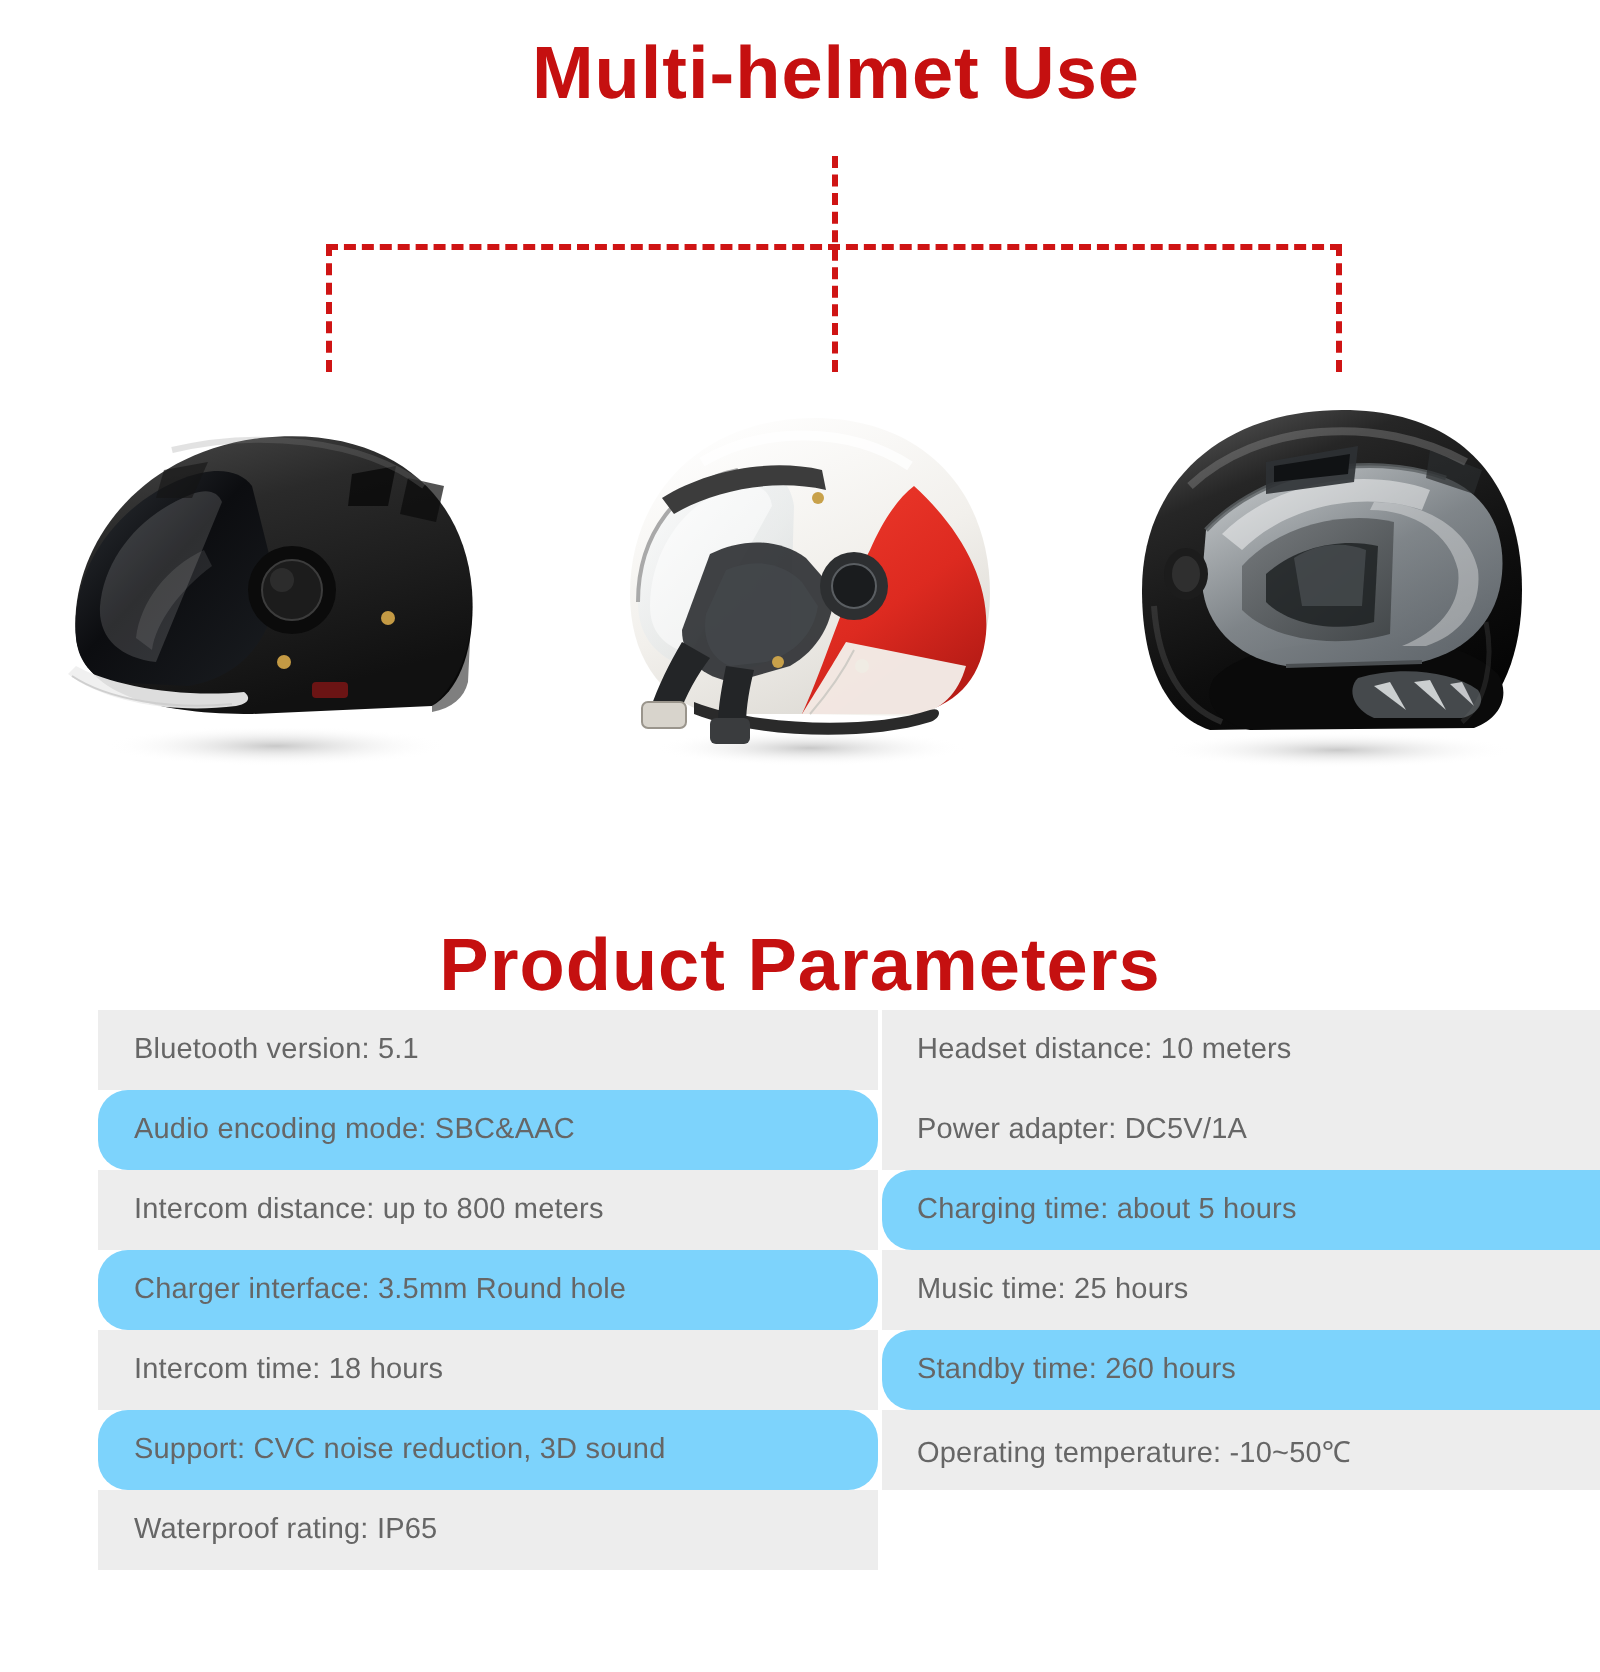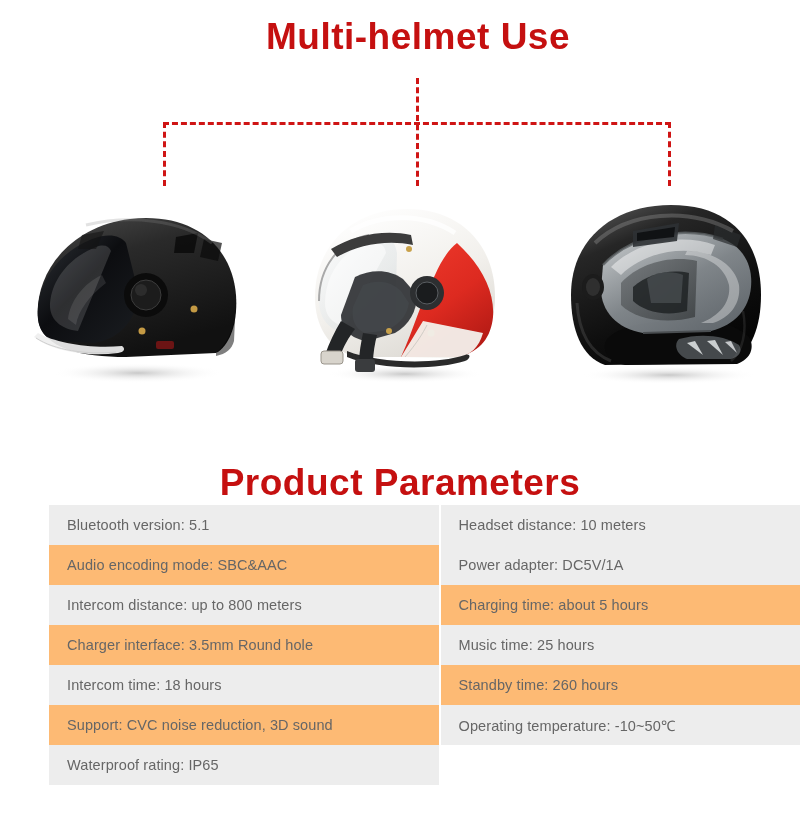--- a/index.html
+++ b/index.html
@@ -100,21 +100,21 @@
     height: 40px;
     display: flex;
     align-items: center;
     padding-left: 18px;
     font-size: 14.5px;
     color: #666666;
     letter-spacing: 0.1px;
     white-space: nowrap;
   }
   .param-row.odd  { background: #ededed; }
-  .param-row.even { background: #fdba74; }
+  .param-row.even { background: #7dd3fc; border-radius: 15px; }
 </style>
 </head>
 <body>
 
 <div class="section-title" id="title-multi-helmet">Multi-helmet Use</div>
 
 <div class="bracket">
   <div class="hline"></div>
   <div class="vline v-left"></div>
   <div class="vline v-center"></div>

